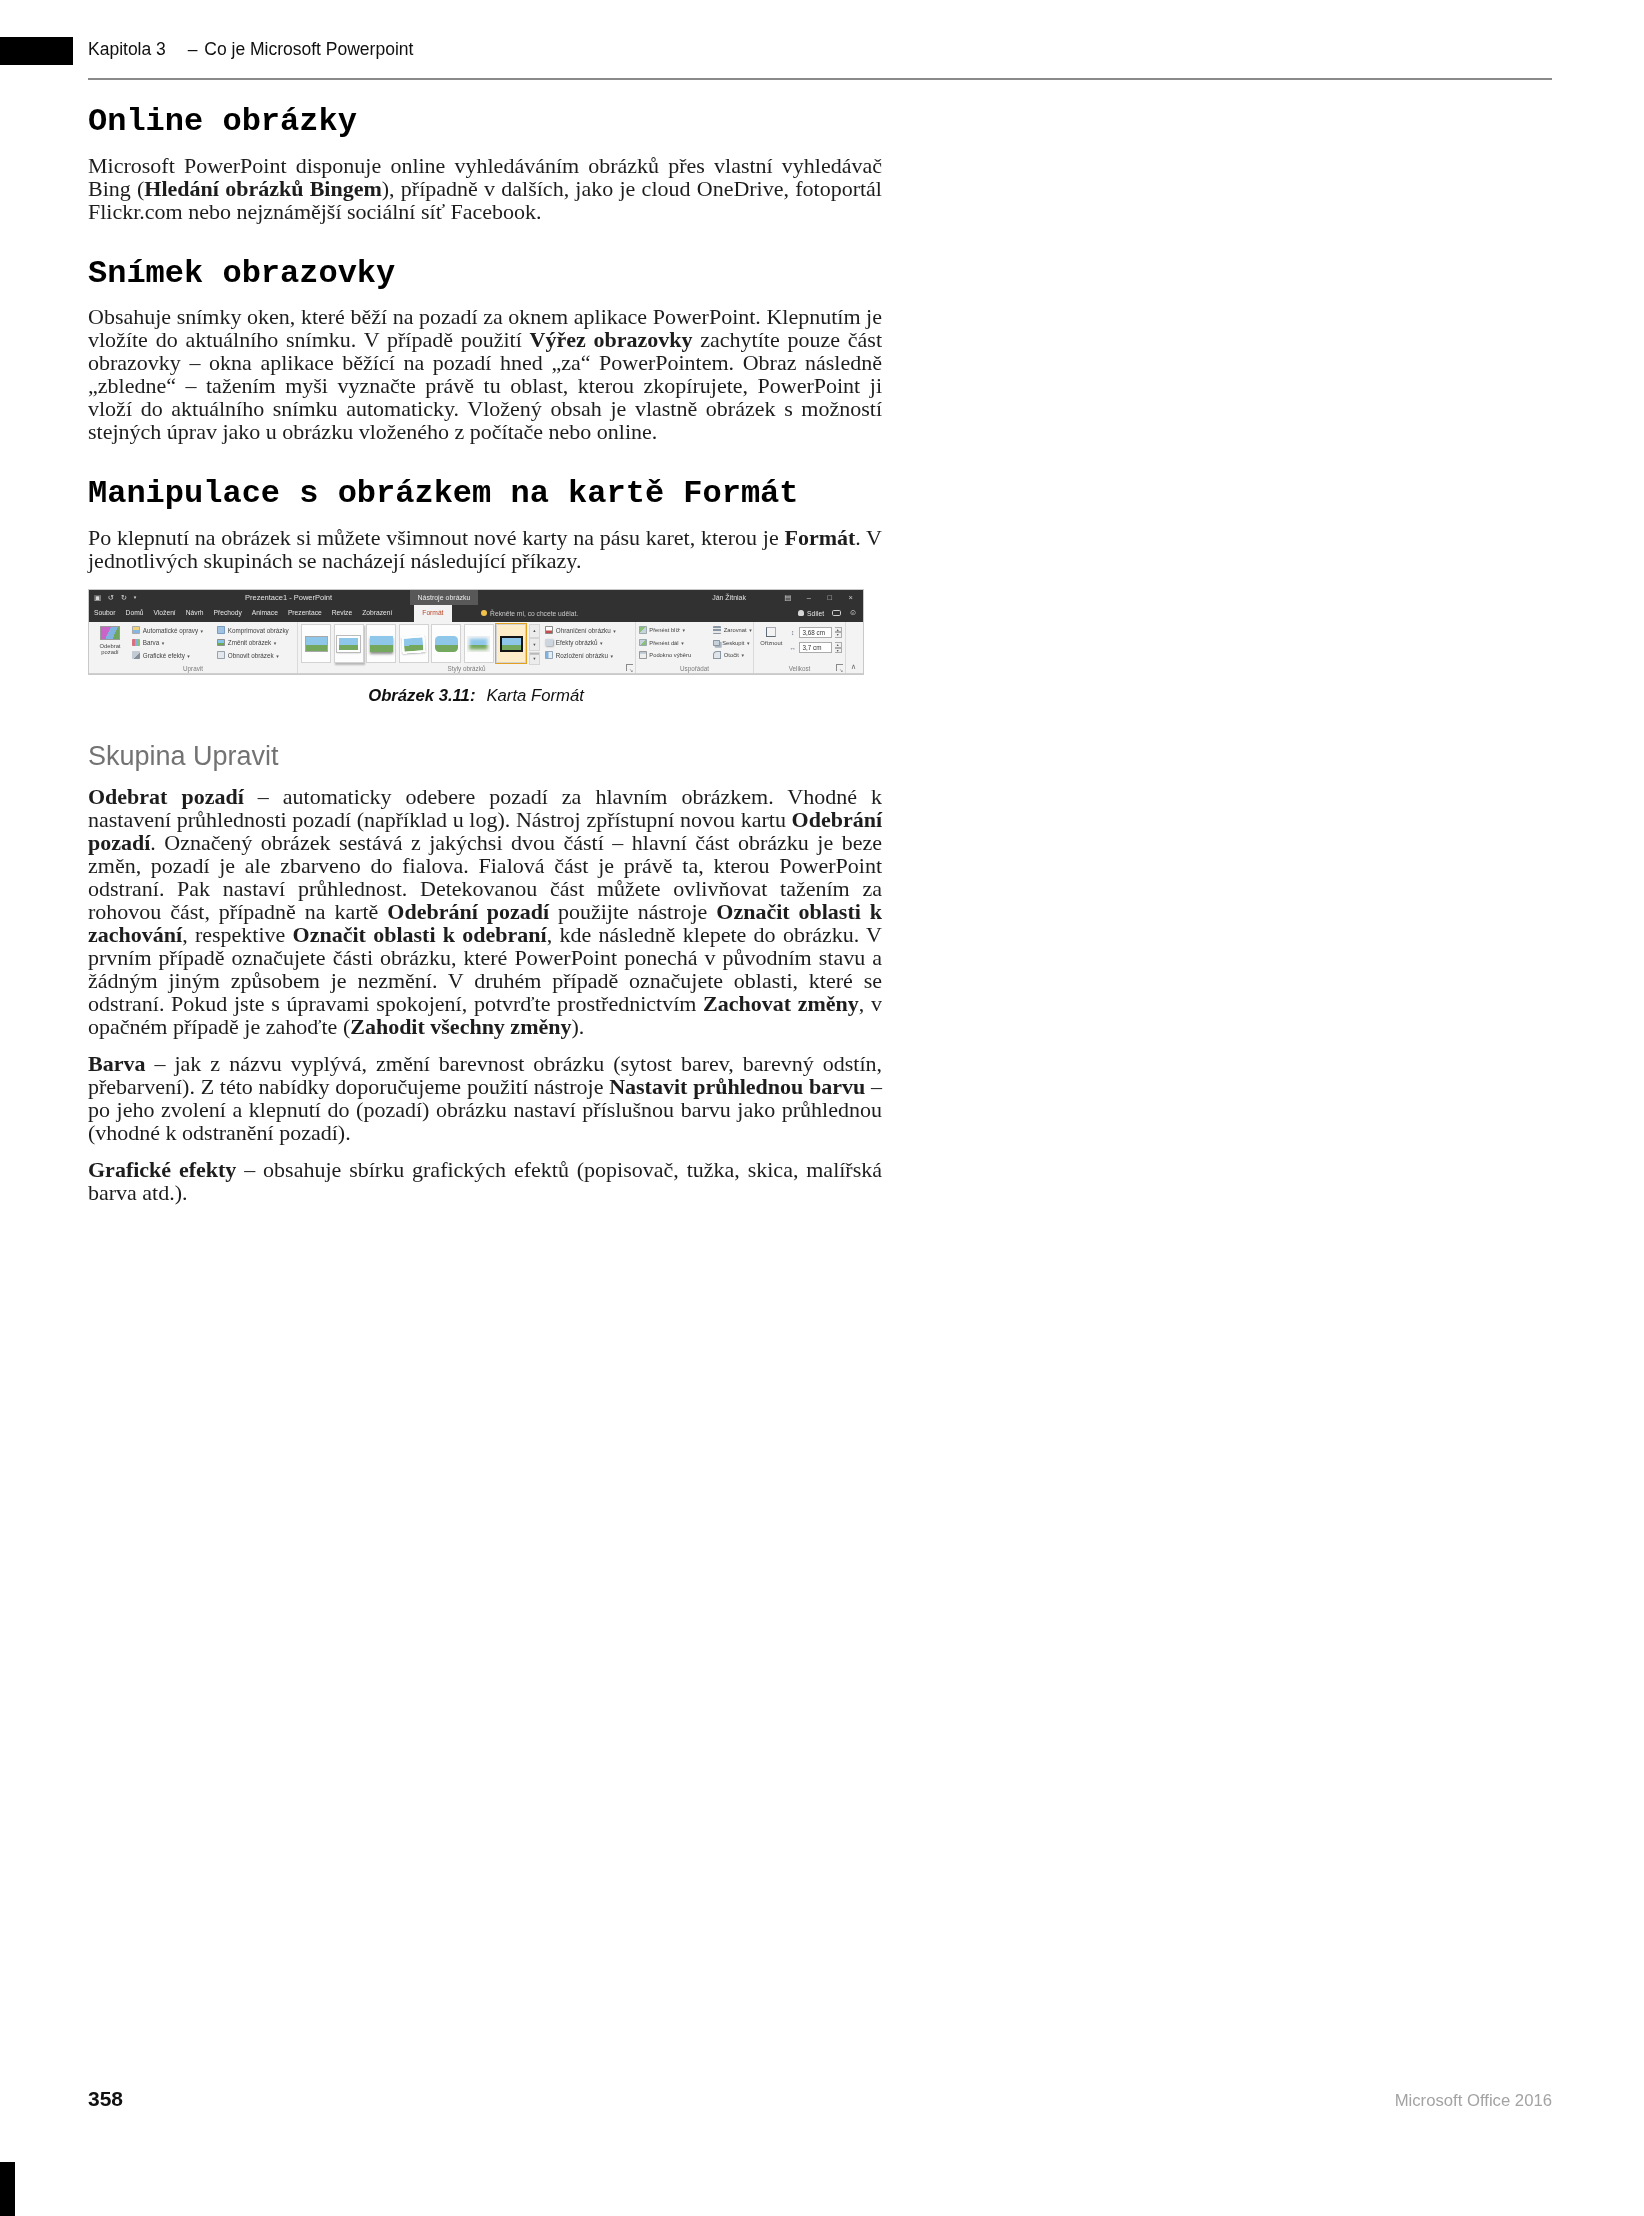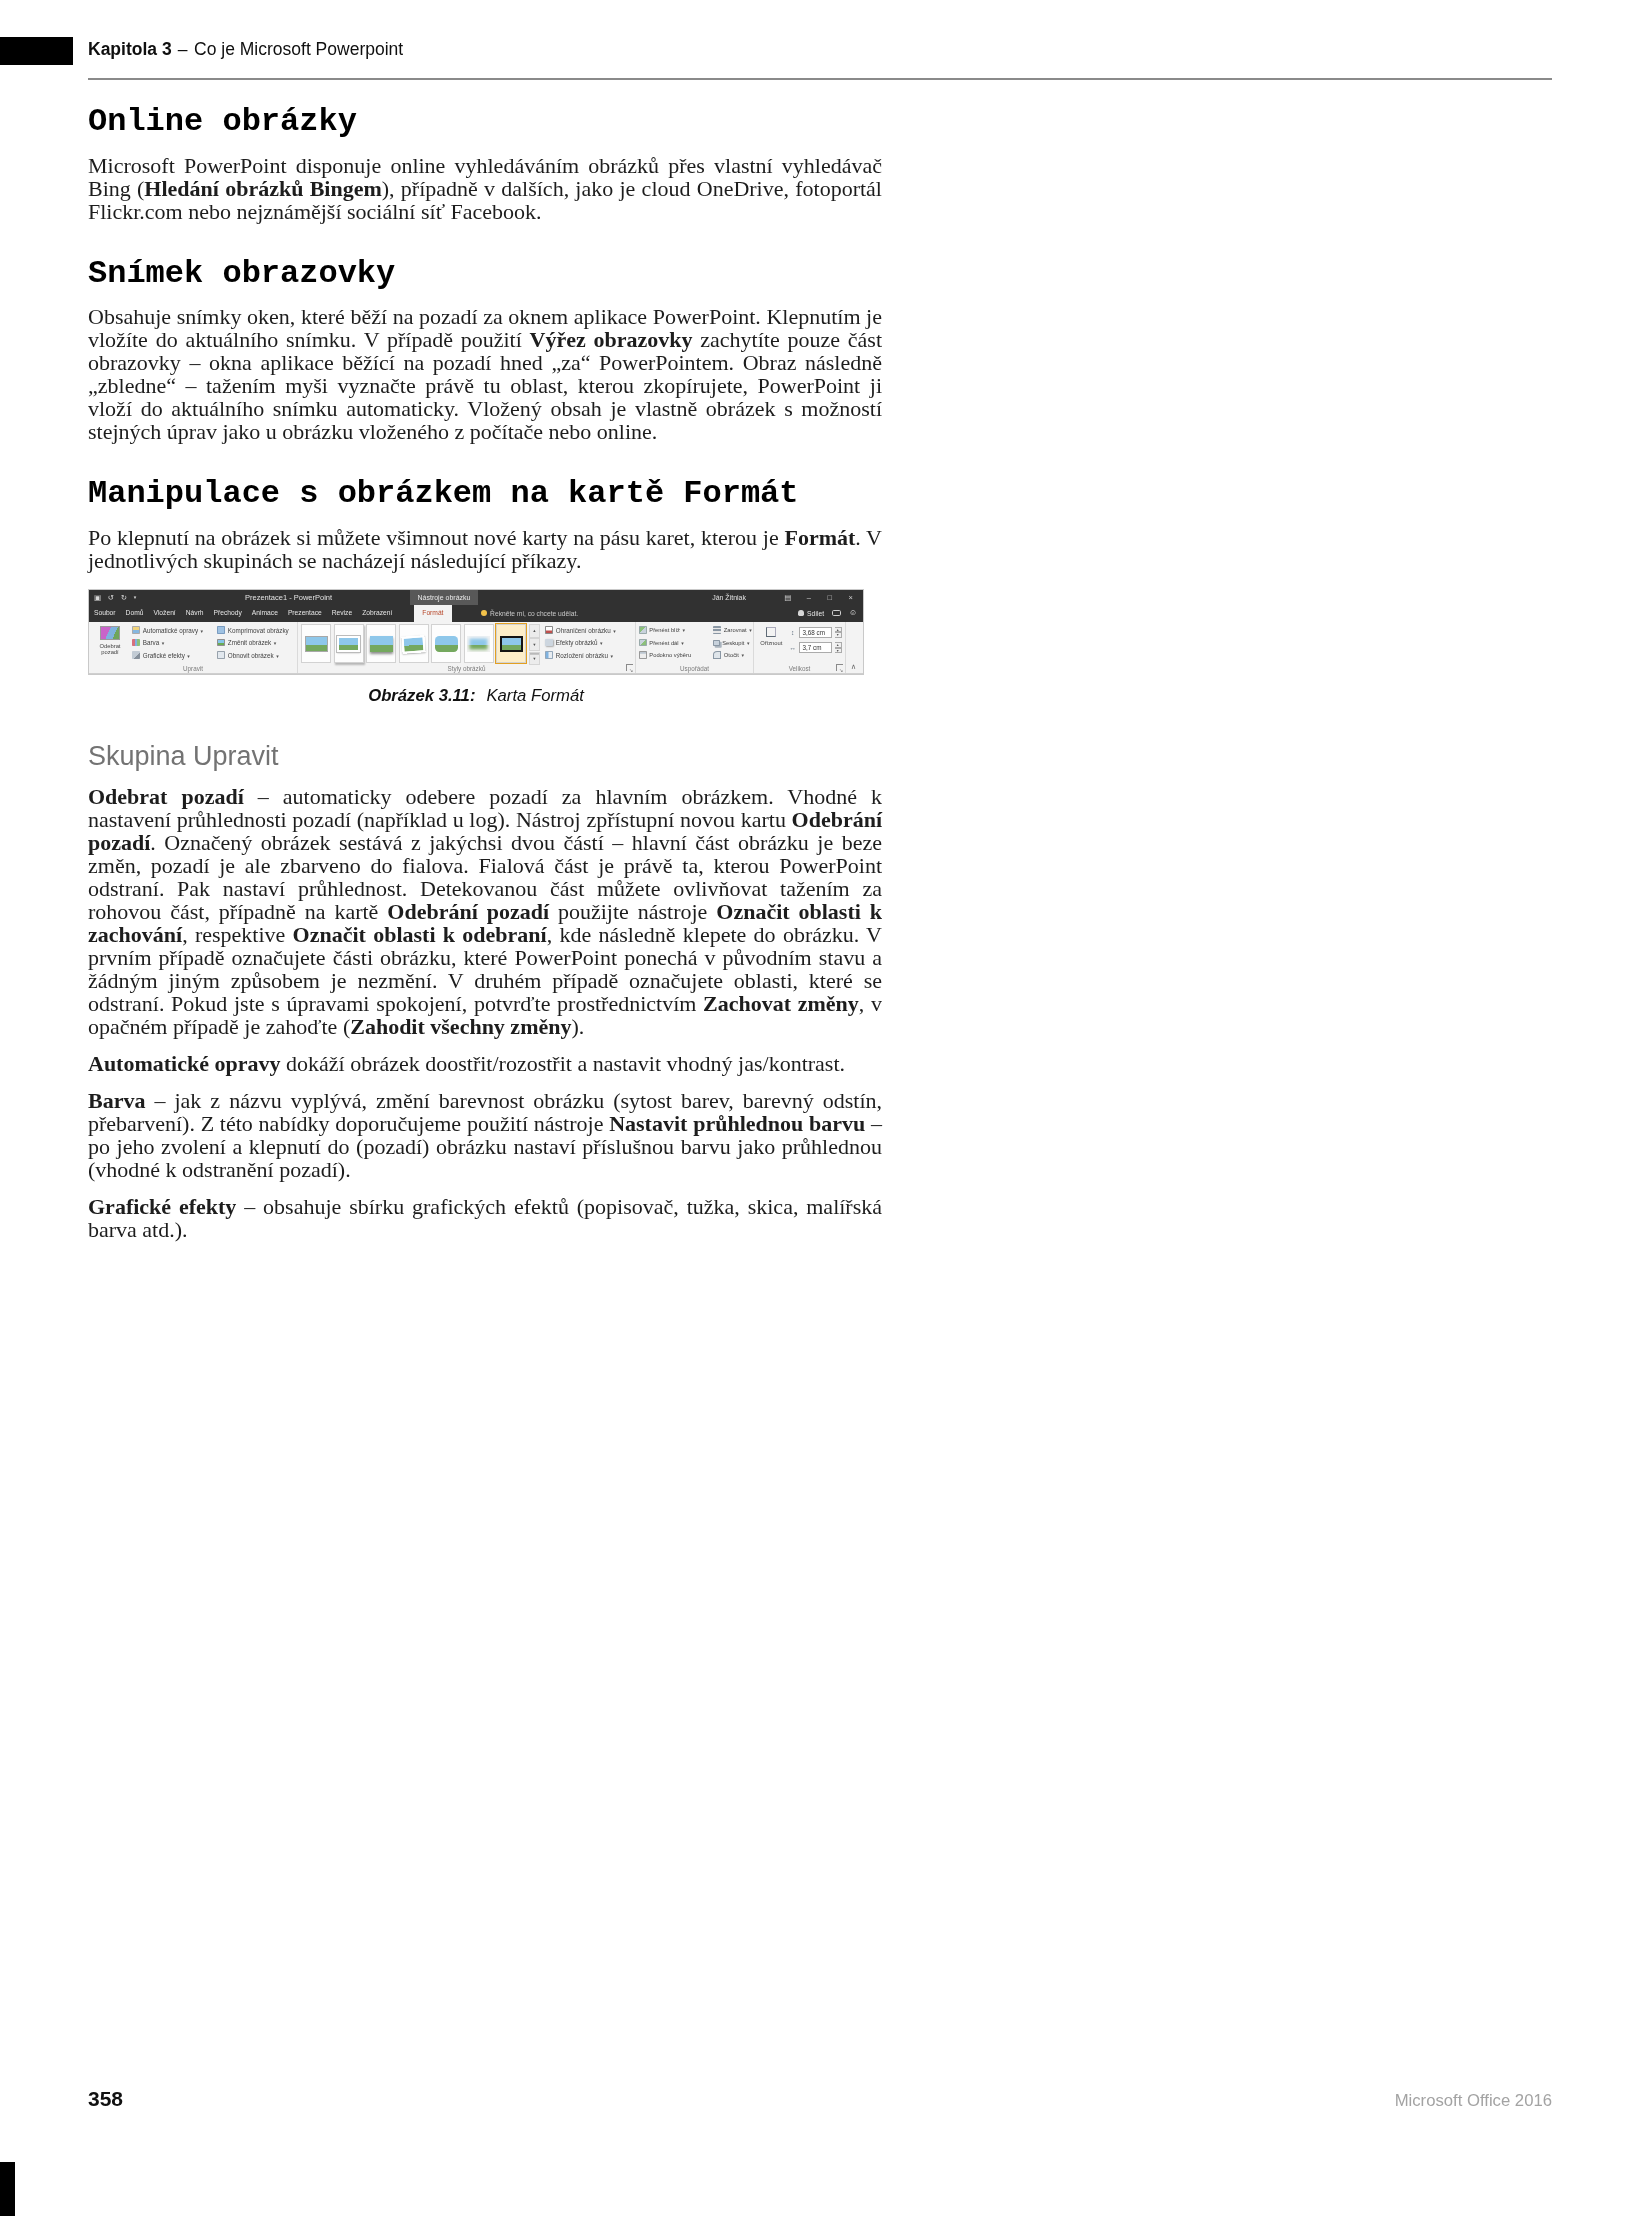--- a/index.html
+++ b/index.html
@@ -6,21 +6,21 @@
   html,body { background:#ffffff; }
   .page {
     position:relative; width:1645px; height:2216px; background:#ffffff;
     font-family:"Liberation Serif", serif; color:#1d1d1d; overflow:hidden;
   }
   
   .bleed-top { position:absolute; left:0; top:37px; width:73px; height:27.5px; background:#000; }
   .bleed-bottom { position:absolute; left:0; top:2162px; width:15px; height:54px; background:#000; }
   .running-head { position:absolute; left:88px; top:38px; width:1464px;
     font-family:"Liberation Sans", sans-serif; font-size:17.5px; color:#0f0f0f; line-height:23.4px; }
-  .rh-chapter { font-weight:bold; margin-right:6px;text-align:right; }
+  .rh-chapter { font-weight:normal; margin-right:22px;text-align:right; }
   .rh-sep { margin-right:6.7px; }
   .head-rule { position:absolute; left:88px; top:78px; width:1464px; height:1.7px; background:#8a8a8a; }
   .footer-num { position:absolute; left:88px; top:2087px;
     font-family:"Liberation Sans", sans-serif; font-weight:bold; font-size:21px; color:#111; }
   .footer-book { position:absolute; right:93px; top:2091px;
     font-family:"Liberation Sans", sans-serif; font-size:16.7px; color:#a3a3a3; }
 
   
   .content { position:absolute; left:88px; top:92px; width:794px; }
   .content h1 { font-family:Liberation Mono, monospace; font-size:32px; font-weight:bold;
@@ -376,21 +376,20 @@
         </div>
       </div>
 
       <figcaption class="caption">
         <span class="cap-label">Obrázek 3.11:</span><span class="cap-text">Karta Formát</span>
       </figcaption>
     </figure>
 
     <h2>Skupina Upravit</h2>
     <p class="body"><b>Odebrat pozadí</b><span> – automaticky odebere pozadí za hlavním obrázkem. Vhodné k nastavení průhlednosti pozadí (například u log). Nástroj zpřístupní novou kartu </span><b>Odebrání pozadí</b><span>. Označený obrázek sestává z jakýchsi dvou částí – hlavní část obrázku je beze změn, pozadí je ale zbarveno do fialova. Fialová část je právě ta, kterou PowerPoint odstraní. Pak nastaví průhlednost. Detekovanou část můžete ovlivňovat tažením za rohovou část, případně na kartě </span><b>Odebrání pozadí</b><span> použijte nástroje </span><b>Označit oblasti k zachování</b><span>, respektive </span><b>Označit oblasti k odebraní</b><span>, kde následně klepete do obrázku. V prvním případě označujete části obrázku, které PowerPoint ponechá v původním stavu a žádným jiným způsobem je nezmění. V druhém případě označujete oblasti, které se odstraní. Pokud jste s úpravami spokojení, potvrďte prostřednictvím </span><b>Zachovat změny</b><span>, v opačném případě je zahoďte (</span><b>Zahodit všechny změny</b><span>).</span></p>
-    <p class="body"><b>Automatické opravy</b><span> dokáží obrázek doostřit/rozostřit a nastavit vhodný jas/kontrast.</span></p>
     <p class="body"><b>Barva</b><span> – jak z názvu vyplývá, změní barevnost obrázku (sytost barev, barevný odstín, přebarvení). Z této nabídky doporučujeme použití nástroje </span><b>Nastavit průhlednou barvu</b><span> – po jeho zvolení a klepnutí do (pozadí) obrázku nastaví příslušnou barvu jako průhlednou (vhodné k odstranění pozadí).</span></p>
     <p class="body"><b>Grafické efekty</b><span> – obsahuje sbírku grafických efektů (popisovač, tužka, skica, malířská barva atd.).</span></p>
 
   </div>
 
   <div class="footer-num">358</div>
   <div class="footer-book">Microsoft Office 2016</div>
 
 </div>
 

